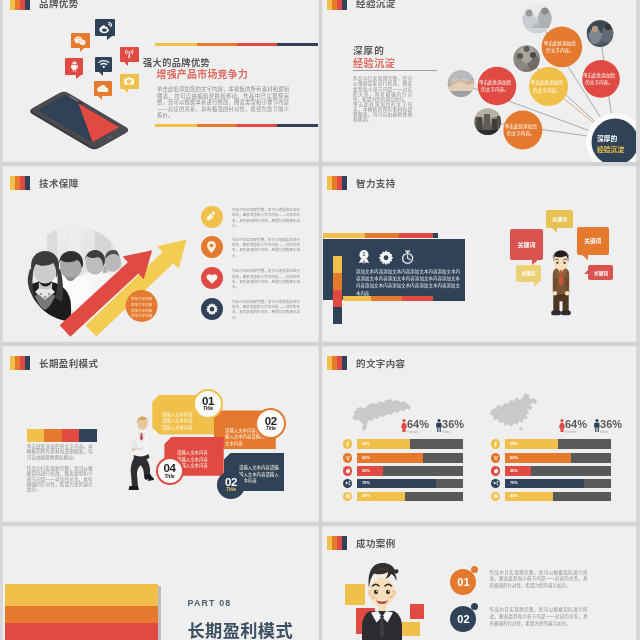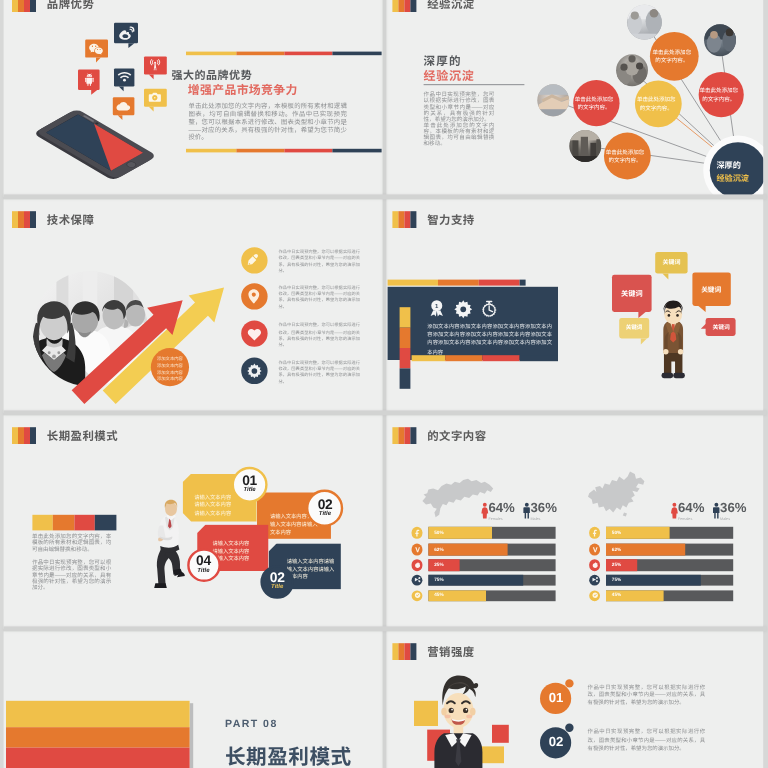--- a/index.html
+++ b/index.html
@@ -770,21 +770,21 @@
 </div>
 
 <div class="slide r3 c1">
   <div class="titlebar">
     <span class="cbar">
           <i style="background:#f0c04a"></i>
           <i style="background:#e5792e"></i>
           <i style="background:#e04a42"></i>
           <i style="background:#2f4257"></i>
         </span>
-    <span class="ttl">营销强度</span>
+    <span class="ttl">成功案例</span>
   </div>
 
   <div class="abs" style="left:25px;top:58.1px;width:19.7px;height:20.6px;background:#f0c04a;"></div>
   <div class="abs" style="left:36.3px;top:82.4px;width:18.7px;height:25.4px;background:#e04a42;"></div>
   <div class="abs" style="left:89.7px;top:77.8px;width:14.1px;height:15px;background:#e04a42;"></div>
   <div class="abs" style="left:80.3px;top:95.6px;width:19.7px;height:14px;background:#f0c04a;"></div>
 
   <svg class="abs" style="left:36px;top:35px;" width="52" height="80" viewBox="0 0 104 160">
     <g>
       <ellipse cx="52" cy="62" rx="25" ry="29" fill="#f7dfbb"></ellipse>

